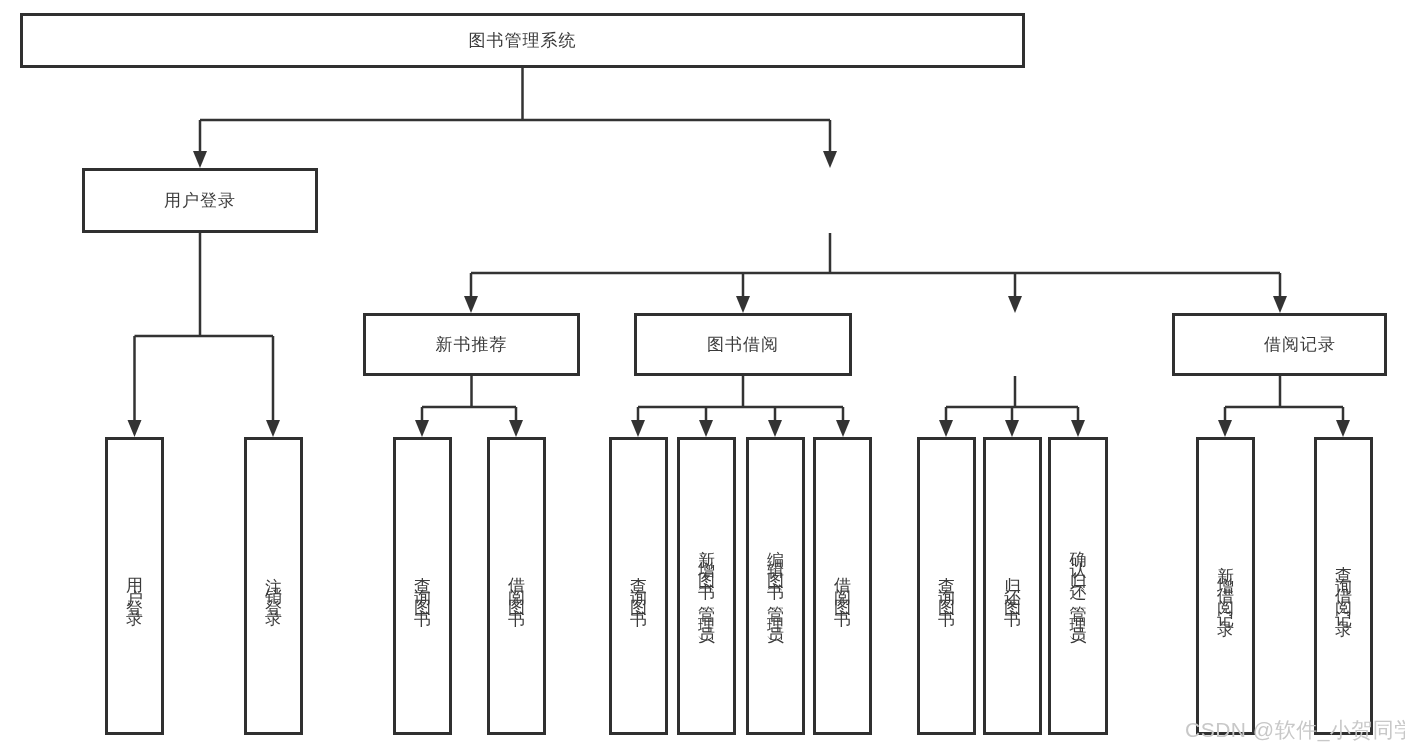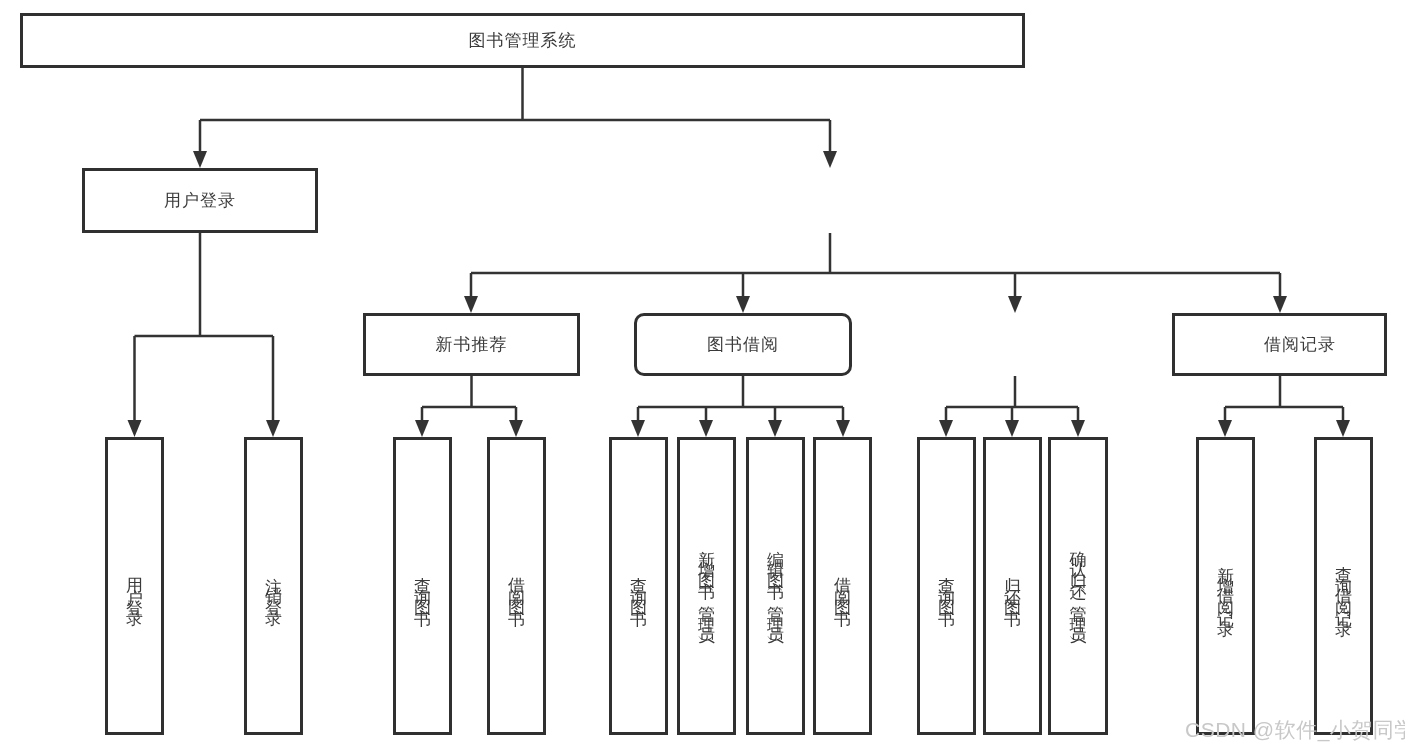--- a/index.html
+++ b/index.html
@@ -119,21 +119,21 @@
     <span>图书管理系统</span>
   </div>
 
   <div class="node" style="left:82px; top:168px; width:236px; height:65px;">
     <span>用户登录</span>
   </div>
 
   <div class="node" style="left:363px; top:313px; width:217px; height:63px;">
     <span>新书推荐</span>
   </div>
-  <div class="node" style="left:634px; top:313px; width:218px; height:63px;border-radius:10px;">
+  <div class="node" style="left:634px; top:313px; width:218px; height:63px;">
     <span>图书借阅</span>
   </div>
   <div class="node" style="left:1172px; top:313px; width:215px; height:63px;padding-left:41px;">
     <span>借阅记录</span>
   </div>
 
   <div class="leaf" style="left:105px;">
     <span class="vlabel">用户登录</span>
   </div>
   <div class="leaf" style="left:244px;">

